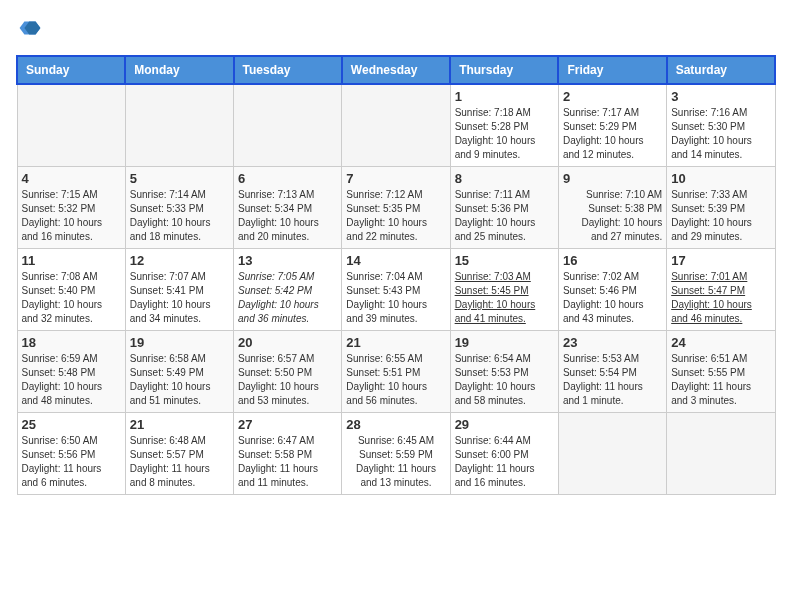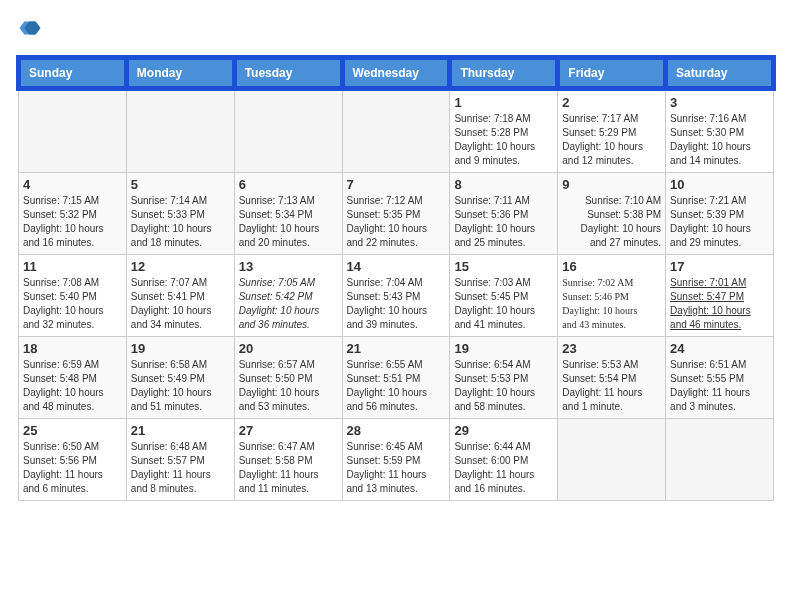--- a/index.html
+++ b/index.html
@@ -52,21 +52,21 @@
       border-collapse: collapse;
       font-size: 11px;
     }
     .calendar th {
       background-color: #4a90d9;
       color: white;
       padding: 6px 8px;
       text-align: left;
       font-size: 12px;
       font-weight: bold;
-      border: 5px solid #1d4ed8;
+      border: 2px solid #1d4ed8;
     }
     .calendar td {
       border: 1px solid #ccc;
       vertical-align: top;
       padding: 4px;
       width: 108px;
       min-height: 80px;
       background: #fff;
     }
     .calendar tr:nth-child(even) td {
@@ -186,21 +186,21 @@
         </td>
         <td>
           <div class="day-number">9</div>
           <div class="day-info" style="white-space: pre-line; text-align: right;">Sunrise: 7:10 AM
 Sunset: 5:38 PM
 Daylight: 10 hours
 and 27 minutes.</div>
         </td>
         <td>
           <div class="day-number">10</div>
-          <div class="day-info" style="white-space: pre-line;">Sunrise: 7:21 AM
+          <div class="day-info" style="white-space: pre-line;">Sunrise: 7:33 AM
 Sunset: 5:39 PM
 Daylight: 10 hours
 and 29 minutes.</div>
         </td>
       </tr>
       <tr>
         <td>
           <div class="day-number">11</div>
           <div class="day-info" style="white-space: pre-line;">Sunrise: 7:08 AM
 Sunset: 5:40 PM
@@ -223,28 +223,28 @@
         </td>
         <td>
           <div class="day-number">14</div>
           <div class="day-info" style="white-space: pre-line;">Sunrise: 7:04 AM
 Sunset: 5:43 PM
 Daylight: 10 hours
 and 39 minutes.</div>
         </td>
         <td>
           <div class="day-number">15</div>
-          <div class="day-info" style="white-space: pre-line;">Sunrise: 7:03 AM
+          <div class="day-info" style="white-space: pre-line; text-decoration: underline;">Sunrise: 7:03 AM
 Sunset: 5:45 PM
 Daylight: 10 hours
 and 41 minutes.</div>
         </td>
         <td>
           <div class="day-number">16</div>
-          <div class="day-info" style="white-space: pre-line; font-family: Liberation Serif, serif;">Sunrise: 7:02 AM
+          <div class="day-info" style="white-space: pre-line;">Sunrise: 7:02 AM
 Sunset: 5:46 PM
 Daylight: 10 hours
 and 43 minutes.</div>
         </td>
         <td>
           <div class="day-number">17</div>
           <div class="day-info" style="white-space: pre-line; text-decoration: underline;">Sunrise: 7:01 AM
 Sunset: 5:47 PM
 Daylight: 10 hours
 and 46 minutes.</div>
@@ -318,21 +318,21 @@
         </td>
         <td>
           <div class="day-number">27</div>
           <div class="day-info" style="white-space: pre-line;">Sunrise: 6:47 AM
 Sunset: 5:58 PM
 Daylight: 11 hours
 and 11 minutes.</div>
         </td>
         <td>
           <div class="day-number">28</div>
-          <div class="day-info" style="white-space: pre-line;">Sunrise: 6:45 AM
+          <div class="day-info" style="white-space: pre-line; text-align: center;">Sunrise: 6:45 AM
 Sunset: 5:59 PM
 Daylight: 11 hours
 and 13 minutes.</div>
         </td>
         <td>
           <div class="day-number">29</div>
           <div class="day-info" style="white-space: pre-line;">Sunrise: 6:44 AM
 Sunset: 6:00 PM
 Daylight: 11 hours
 and 16 minutes.</div>

